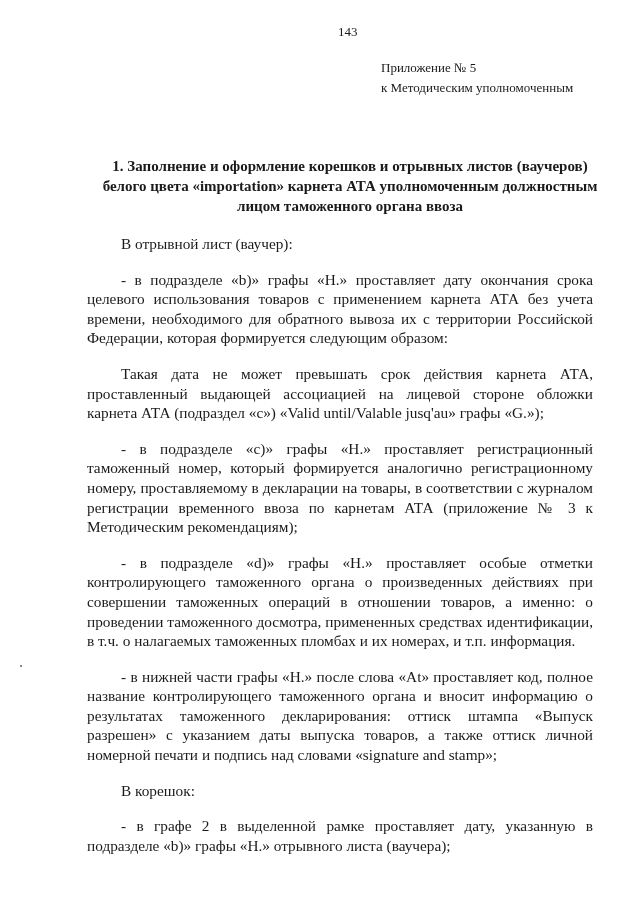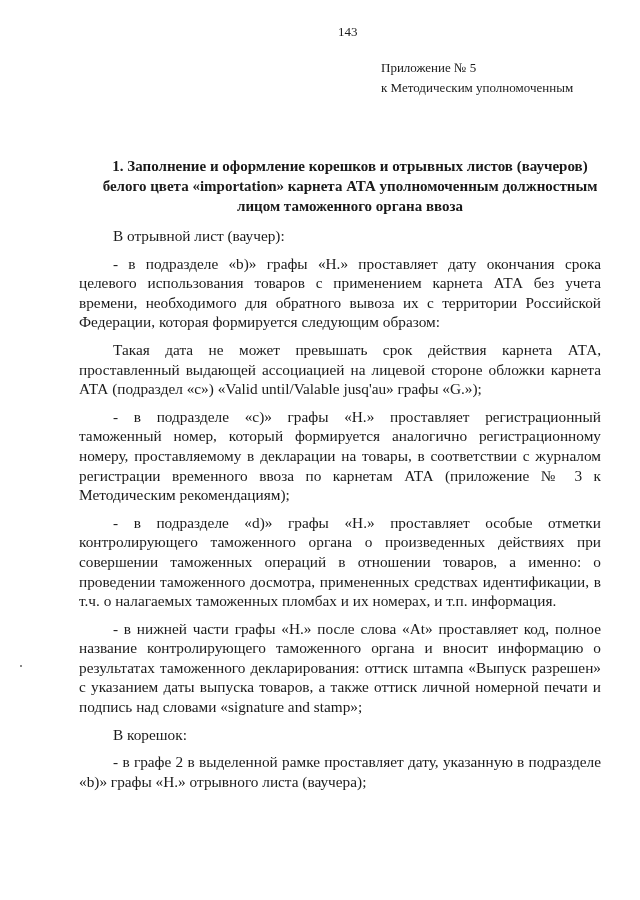--- a/index.html
+++ b/index.html
@@ -5,21 +5,21 @@
   html, body { margin:0; padding:0; background:#ffffff; }
   body { width:640px; height:900px; position:relative; overflow:hidden;
          font-family:"Liberation Serif", "DejaVu Serif", serif; color:#1a1a1a; }
   .page-number { position:absolute; left:338px; top:24px; font-size:13px; }
   .appendix { position:absolute; left:381px; top:58px; font-size:13px; line-height:20px; }
   .appendix div { white-space:nowrap; }
   .section-title { position:absolute; left:100px; width:500px; top:148px;
                    font-weight:bold; font-size:15px; line-height:20px; text-align:center;margin-top:8px; }
   .body { position:absolute; left:71px; width:538px; top:218px;
           font-size:15.3px; line-height:19.6px; }
-  .p { text-align:justify; text-indent:34px; margin:8px;font-family:Liberation Serif, serif; }
+  .p { text-align:justify; text-indent:34px; margin:16px;font-family:Liberation Serif, serif; }
   .margin-mark { position:absolute; left:20px; top:665px; width:2px; height:2px; background:#888; }
 </style>
 </head>
 <body>
 
 <div class="page-number">143</div>
 
 <div class="appendix">
   <div>Приложение № 5</div>
   <div>к Методическим уполномоченным</div>

